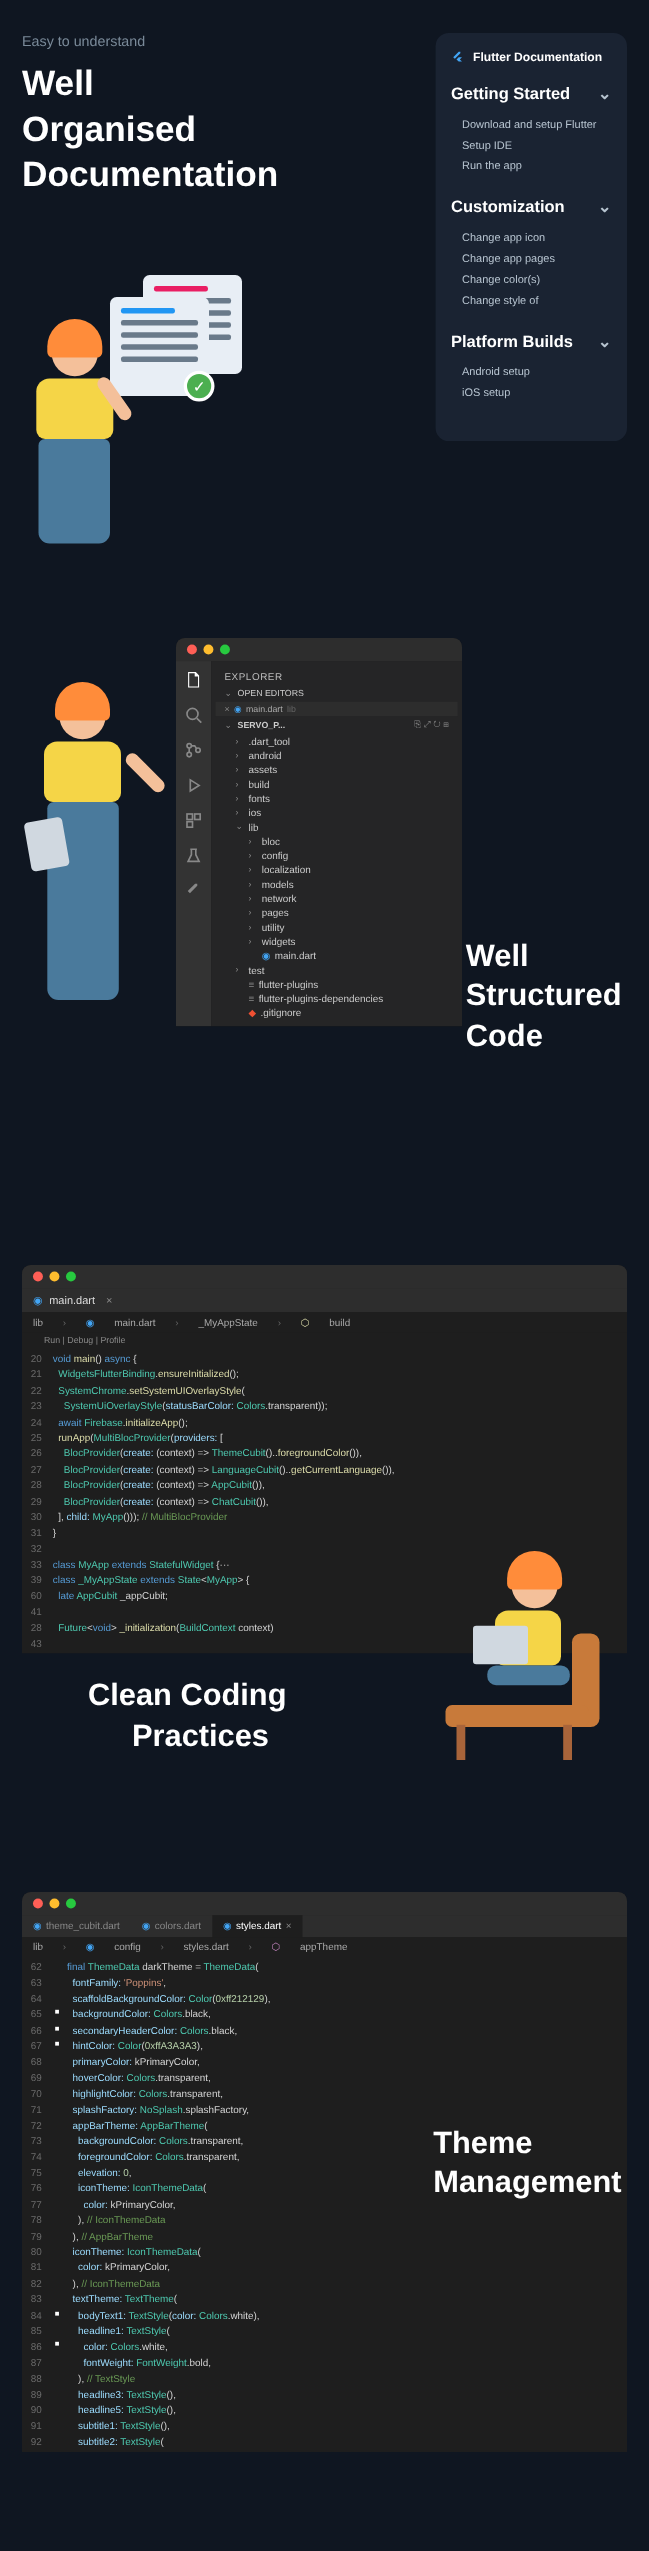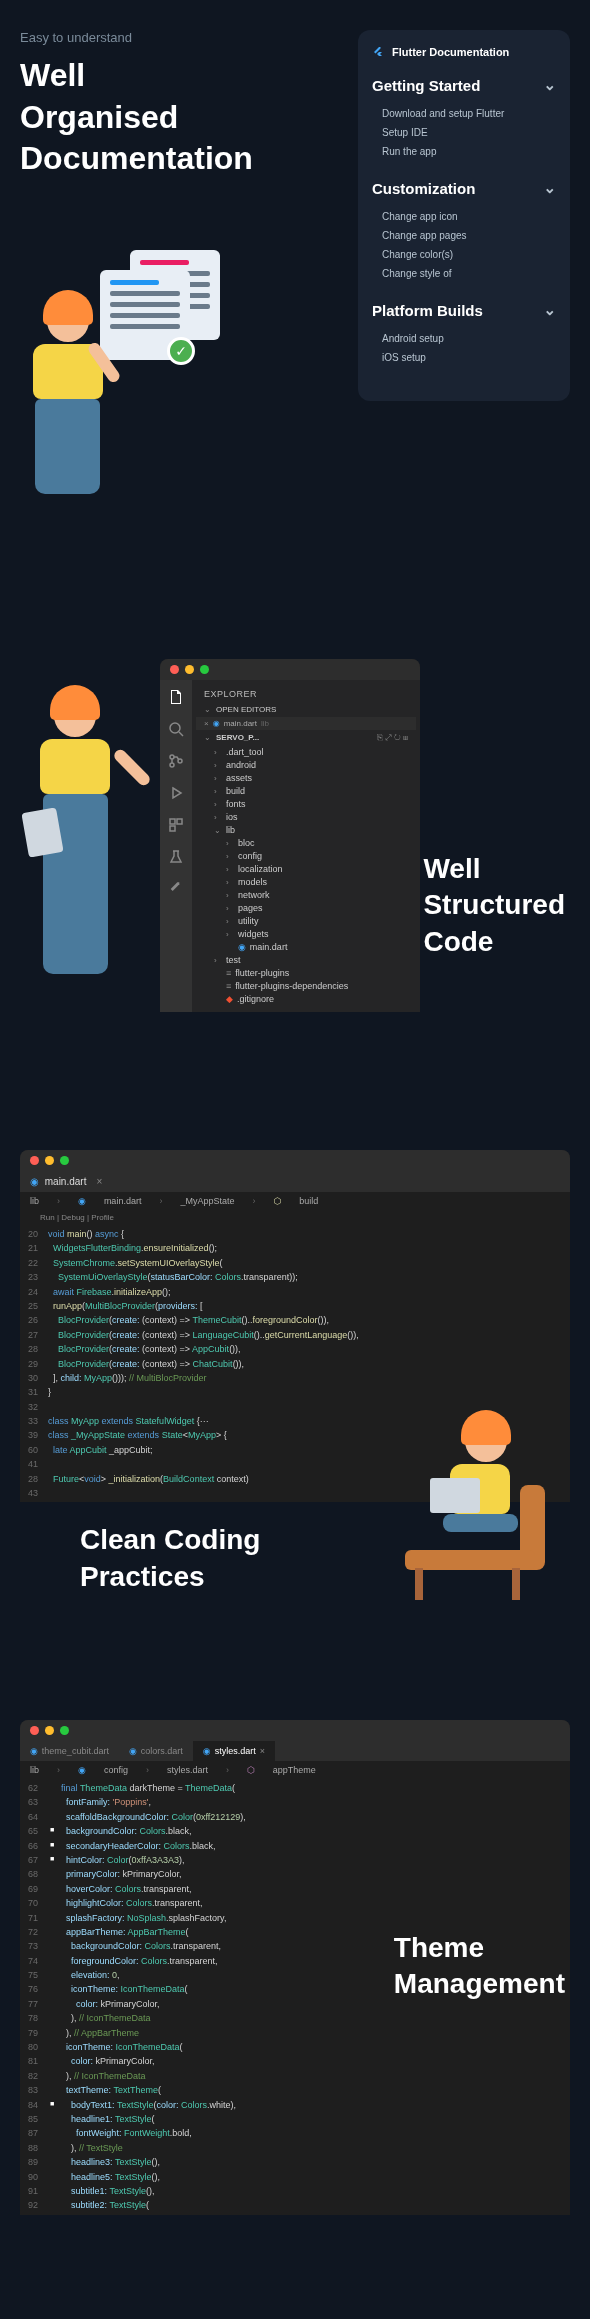--- a/index.html
+++ b/index.html
@@ -3,21 +3,21 @@
 <meta charset="utf-8">
 <style>
 *{margin:0;padding:0;box-sizing:border-box;font-family:-apple-system,BlinkMacSystemFont,'Segoe UI',sans-serif}
 body{width:590px;background:#0f1621;color:#fff;overflow-x:hidden}
 .section{position:relative;padding:30px 20px}
 
 
 .s1{min-height:540px}
 .eyebrow{color:#7a8a99;font-size:13px;margin-bottom:10px}
 .big-title{font-size:32px;font-weight:700;line-height:1.3;margin-bottom:20px}
-.doc-panel{position:absolute;right:20px;top:30px;width:212px;background:#1a2332;border-radius:12px;padding:16px 14px;font-size:12px}
+.doc-panel{position:absolute;right:20px;top:30px;width:174px;background:#1a2332;border-radius:12px;padding:16px 14px;font-size:12px}
 .doc-header{display:flex;align-items:center;gap:8px;margin-bottom:18px;font-size:11px;font-weight:600}
 .flutter-logo{width:12px;height:12px}
 .doc-section-title{font-size:15px;font-weight:700;margin-bottom:10px;display:flex;justify-content:space-between;align-items:center}
 .doc-item{color:#b8c5d1;font-size:10px;padding:4px 0 4px 10px}
 .doc-group{margin-bottom:18px}
 .chevron{color:#b8c5d1}
 
 
 .char1{position:absolute;left:20px;bottom:30px;width:210px;height:260px}
 .papers{position:absolute;right:10px;top:0;width:120px;height:110px}
@@ -30,21 +30,21 @@
 .pline.gray{background:#6a7a8a;width:100%}
 .checkmark{position:absolute;right:-5px;bottom:-5px;width:28px;height:28px;background:#4caf50;border-radius:50%;border:3px solid #fff;display:flex;align-items:center;justify-content:center;color:#fff;font-size:14px}
 .person{position:absolute;left:0;bottom:0;width:95px;height:210px}
 .head{width:42px;height:42px;background:#f4c09a;border-radius:50%;margin:0 auto;position:relative}
 .hair{position:absolute;width:50px;height:35px;background:#ff8c3a;border-radius:25px 25px 5px 5px;top:-10px;left:-4px}
 .shirt{width:70px;height:55px;background:#f5d547;border-radius:12px 12px 8px 8px;margin:2px auto 0}
 .pants{width:65px;height:95px;background:#4a7a9c;border-radius:6px 6px 10px 10px;margin:0 auto}
 .arm-up{position:absolute;width:12px;height:45px;background:#f4c09a;border-radius:6px;top:40px;right:5px;transform:rotate(-35deg)}
 
 
-.s2{min-height:580px;display:flex;align-items:center;gap:0}
+.s2{min-height:580px;display:flex;align-items:flex-start;gap:0}
 .char2{width:140px;height:350px;position:relative;margin-top:40px}
 .char2 .person{width:110px;height:330px}
 .char2 .arm-up{right:-8px;top:50px;transform:rotate(-45deg)}
 .tablet{position:absolute;width:35px;height:45px;background:#d0d8e0;border-radius:4px;top:115px;left:5px;transform:rotate(-10deg)}
 
 .vscode{width:260px;background:#1e1e1e;border-radius:8px 8px 0 0;overflow:hidden;margin-top:10px}
 .vs-titlebar{background:#2d2d2d;padding:6px 10px;display:flex;align-items:center;gap:6px}
 .dot{width:9px;height:9px;border-radius:50%}
 .dot.r{background:#ff5f56}.dot.y{background:#ffbd2e}.dot.g{background:#27c93f}
 .vs-body{display:flex}
@@ -317,21 +317,21 @@
         <div class="code-line"><span class="line-num">39</span><span class="code-content"><span class="kw">class</span> <span class="cls">_MyAppState</span> <span class="kw">extends</span> <span class="cls">State</span>&lt;<span class="cls">MyApp</span>&gt; {</span></div>
         <div class="code-line"><span class="line-num">60</span><span class="code-content">  <span class="kw">late</span> <span class="cls">AppCubit</span> _appCubit;</span></div>
         <div class="code-line"><span class="line-num">41</span><span class="code-content"></span></div>
         <div class="code-line"><span class="line-num">28</span><span class="code-content">  <span class="cls">Future</span>&lt;<span class="kw">void</span>&gt; <span class="fn">_initialization</span>(<span class="cls">BuildContext</span> context)</span></div>
         <div class="code-line"><span class="line-num">43</span><span class="code-content"></span></div>
       </div>
   </div>
 
   <div class="s3-title">
     <div>Clean Coding</div>
-    <div style="">Practices</div>
+    <div style="margin-left:40px">Practices</div>
   </div>
 
   <div class="char3">
     <div class="person-sit">
       <div class="head" style="margin-left:40px">
           <div class="hair"></div>
         </div>
       <div class="shirt" style="margin-left:25px;width:60px;height:50px"></div>
       <div class="laptop"></div>
       <div style="width:75px;height:18px;background:#4a7a9c;border-radius:8px;margin-left:18px"></div>
@@ -376,20 +376,21 @@
         <div class="code-line"><span class="line-num">76</span><span class="gutter-mark"></span><span class="code-content">      <span class="prop">iconTheme:</span> <span class="cls">IconThemeData</span>(</span></div>
         <div class="code-line"><span class="line-num">77</span><span class="gutter-mark"></span><span class="code-content">        <span class="prop">color:</span> kPrimaryColor,</span></div>
         <div class="code-line"><span class="line-num">78</span><span class="gutter-mark"></span><span class="code-content">      ), <span class="cmt">// IconThemeData</span></span></div>
         <div class="code-line"><span class="line-num">79</span><span class="gutter-mark"></span><span class="code-content">    ), <span class="cmt">// AppBarTheme</span></span></div>
         <div class="code-line"><span class="line-num">80</span><span class="gutter-mark"></span><span class="code-content">    <span class="prop">iconTheme:</span> <span class="cls">IconThemeData</span>(</span></div>
         <div class="code-line"><span class="line-num">81</span><span class="gutter-mark"></span><span class="code-content">      <span class="prop">color:</span> kPrimaryColor,</span></div>
         <div class="code-line"><span class="line-num">82</span><span class="gutter-mark"></span><span class="code-content">    ), <span class="cmt">// IconThemeData</span></span></div>
         <div class="code-line"><span class="line-num">83</span><span class="gutter-mark"></span><span class="code-content">    <span class="prop">textTheme:</span> <span class="cls">TextTheme</span>(</span></div>
         <div class="code-line"><span class="line-num">84</span><span class="gutter-mark">■</span><span class="code-content">      <span class="prop">bodyText1:</span> <span class="cls">TextStyle</span>(<span class="prop">color:</span> <span class="cls">Colors</span>.white),</span></div>
         <div class="code-line"><span class="line-num">85</span><span class="gutter-mark"></span><span class="code-content">      <span class="prop">headline1:</span> <span class="cls">TextStyle</span>(</span></div>
+        <div class="code-line"><span class="line-num">86</span><span class="gutter-mark">■</span><span class="code-content">        <span class="prop">color:</span> <span class="cls">Colors</span>.white,</span></div>
         <div class="code-line"><span class="line-num">87</span><span class="gutter-mark"></span><span class="code-content">        <span class="prop">fontWeight:</span> <span class="cls">FontWeight</span>.bold,</span></div>
         <div class="code-line"><span class="line-num">88</span><span class="gutter-mark"></span><span class="code-content">      ), <span class="cmt">// TextStyle</span></span></div>
         <div class="code-line"><span class="line-num">89</span><span class="gutter-mark"></span><span class="code-content">      <span class="prop">headline3:</span> <span class="cls">TextStyle</span>(),</span></div>
         <div class="code-line"><span class="line-num">90</span><span class="gutter-mark"></span><span class="code-content">      <span class="prop">headline5:</span> <span class="cls">TextStyle</span>(),</span></div>
         <div class="code-line"><span class="line-num">91</span><span class="gutter-mark"></span><span class="code-content">      <span class="prop">subtitle1:</span> <span class="cls">TextStyle</span>(),</span></div>
         <div class="code-line"><span class="line-num">92</span><span class="gutter-mark"></span><span class="code-content">      <span class="prop">subtitle2:</span> <span class="cls">TextStyle</span>(</span></div>
       </div>
   </div>
   <div class="s4-title">
     <div>Theme</div>

